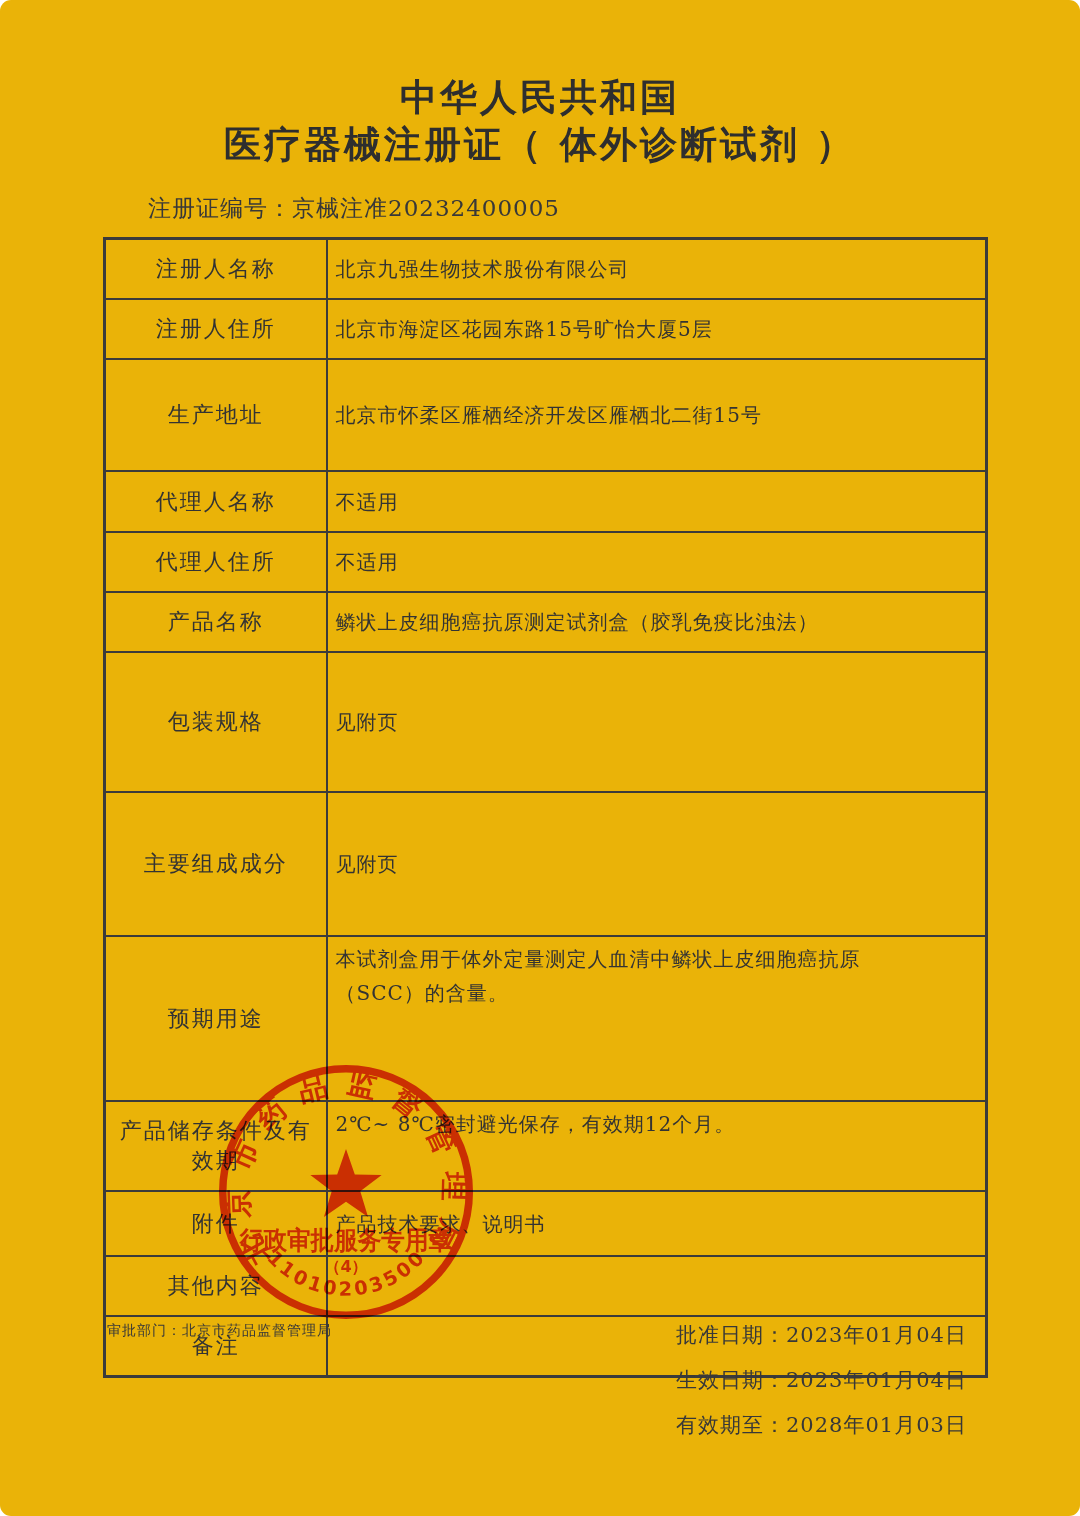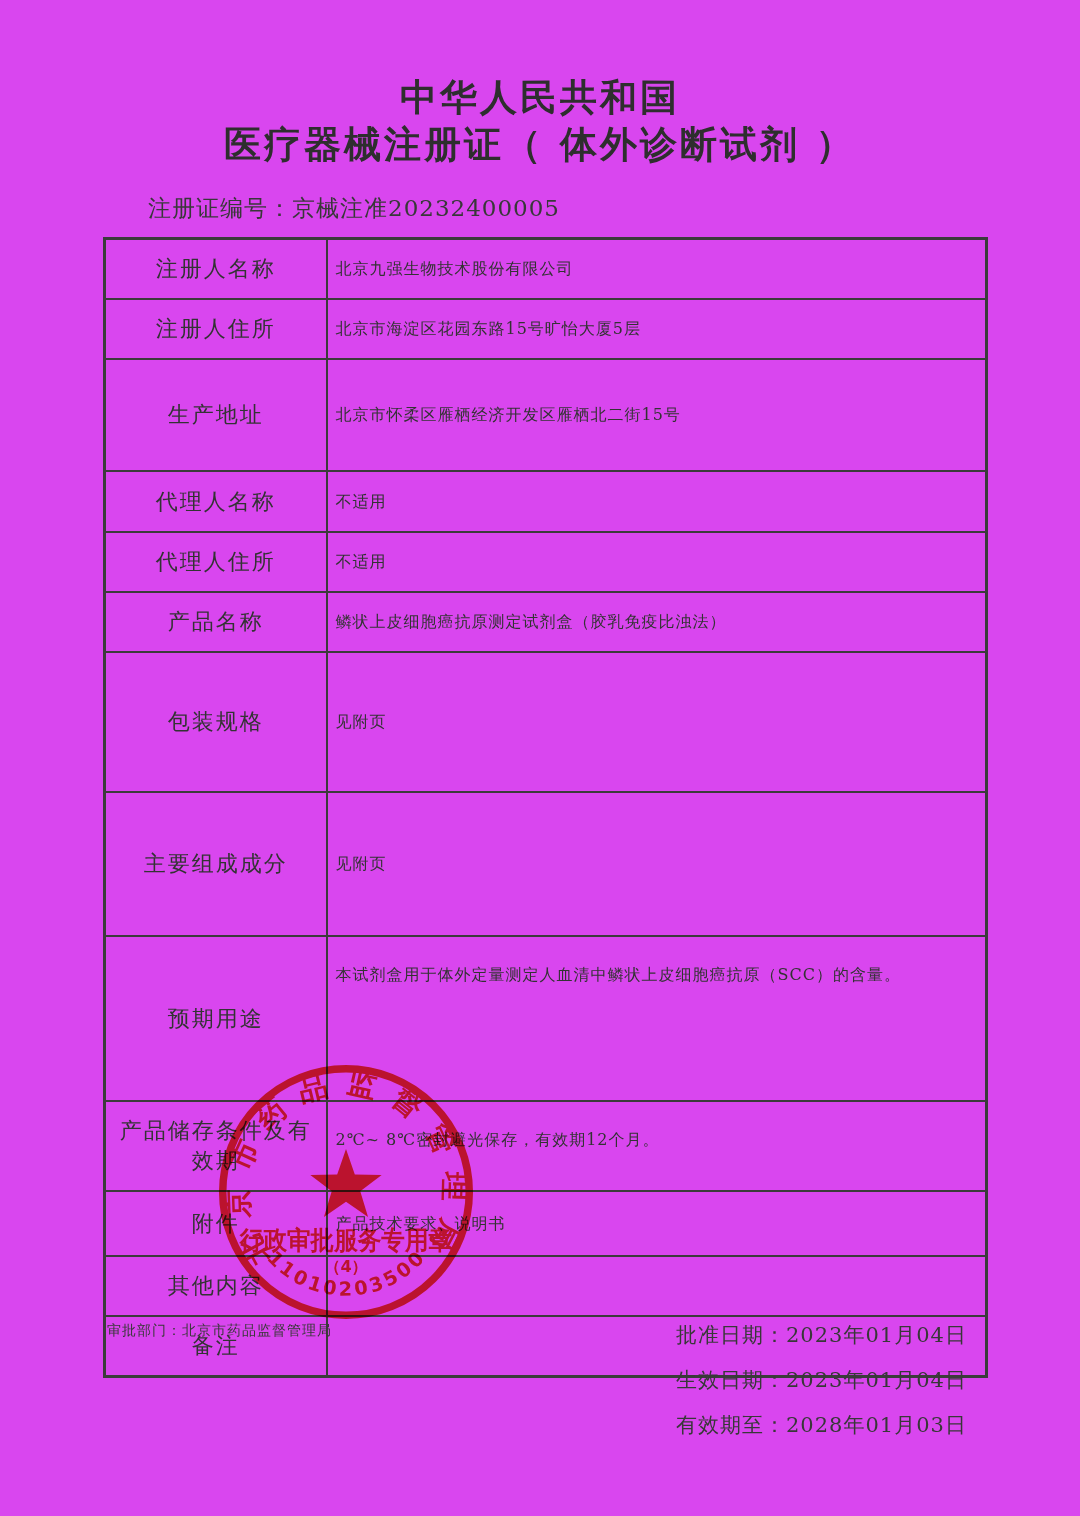--- a/index.html
+++ b/index.html
@@ -1,23 +1,24 @@
 <!DOCTYPE html>
 <html><head>
 <meta charset="utf-8">
 <style>
   html, body { margin: 0; padding: 0; background: #ffffff; }
   .page {
     position: relative;
     width: 1080px;
     height: 1516px;
-    background: #d946ef;
+    background: #eab308;
     font-family: "DejaVu Serif", serif;
     color: #343434;
     overflow: hidden;
+    border-radius: 11px;
   }
   .title-block {
     position: absolute;
     top: 74px;
     left: 0;
     width: 100%;
     text-align: center;
     font-size: 37px;
     font-weight: 700;
     line-height: 47px;
@@ -48,29 +49,29 @@
   td.lab {
     text-align: center;
     vertical-align: middle;
     font-size: 22px;
     letter-spacing: 2px;
     padding: 14px 11px;
     line-height: 30px;
     color: #333333;
   }
   td.val {
-    font-size: 16px;
+    font-size: 20px;
     letter-spacing: 1px;
     vertical-align: middle;
     padding: 4px 8px;
     line-height: 34px;
     color: #333333;
   }
   td.val .inner { max-width: 600px; }
-  tr.top-align td.val { vertical-align: top; padding-top: 21px; }
+  tr.top-align td.val { vertical-align: top; padding-top: 5px; }
   tr.r1  { height: 58px; }
   tr.r2  { height: 48px; }
   tr.r3  { height: 112px; }
   tr.r4  { height: 61px; }
   tr.r5  { height: 50px; }
   tr.r6  { height: 55px; }
   tr.r7  { height: 140px; }
   tr.r8  { height: 144px; }
   tr.r9  { height: 165px; }
   tr.r10 { height: 80px; }

